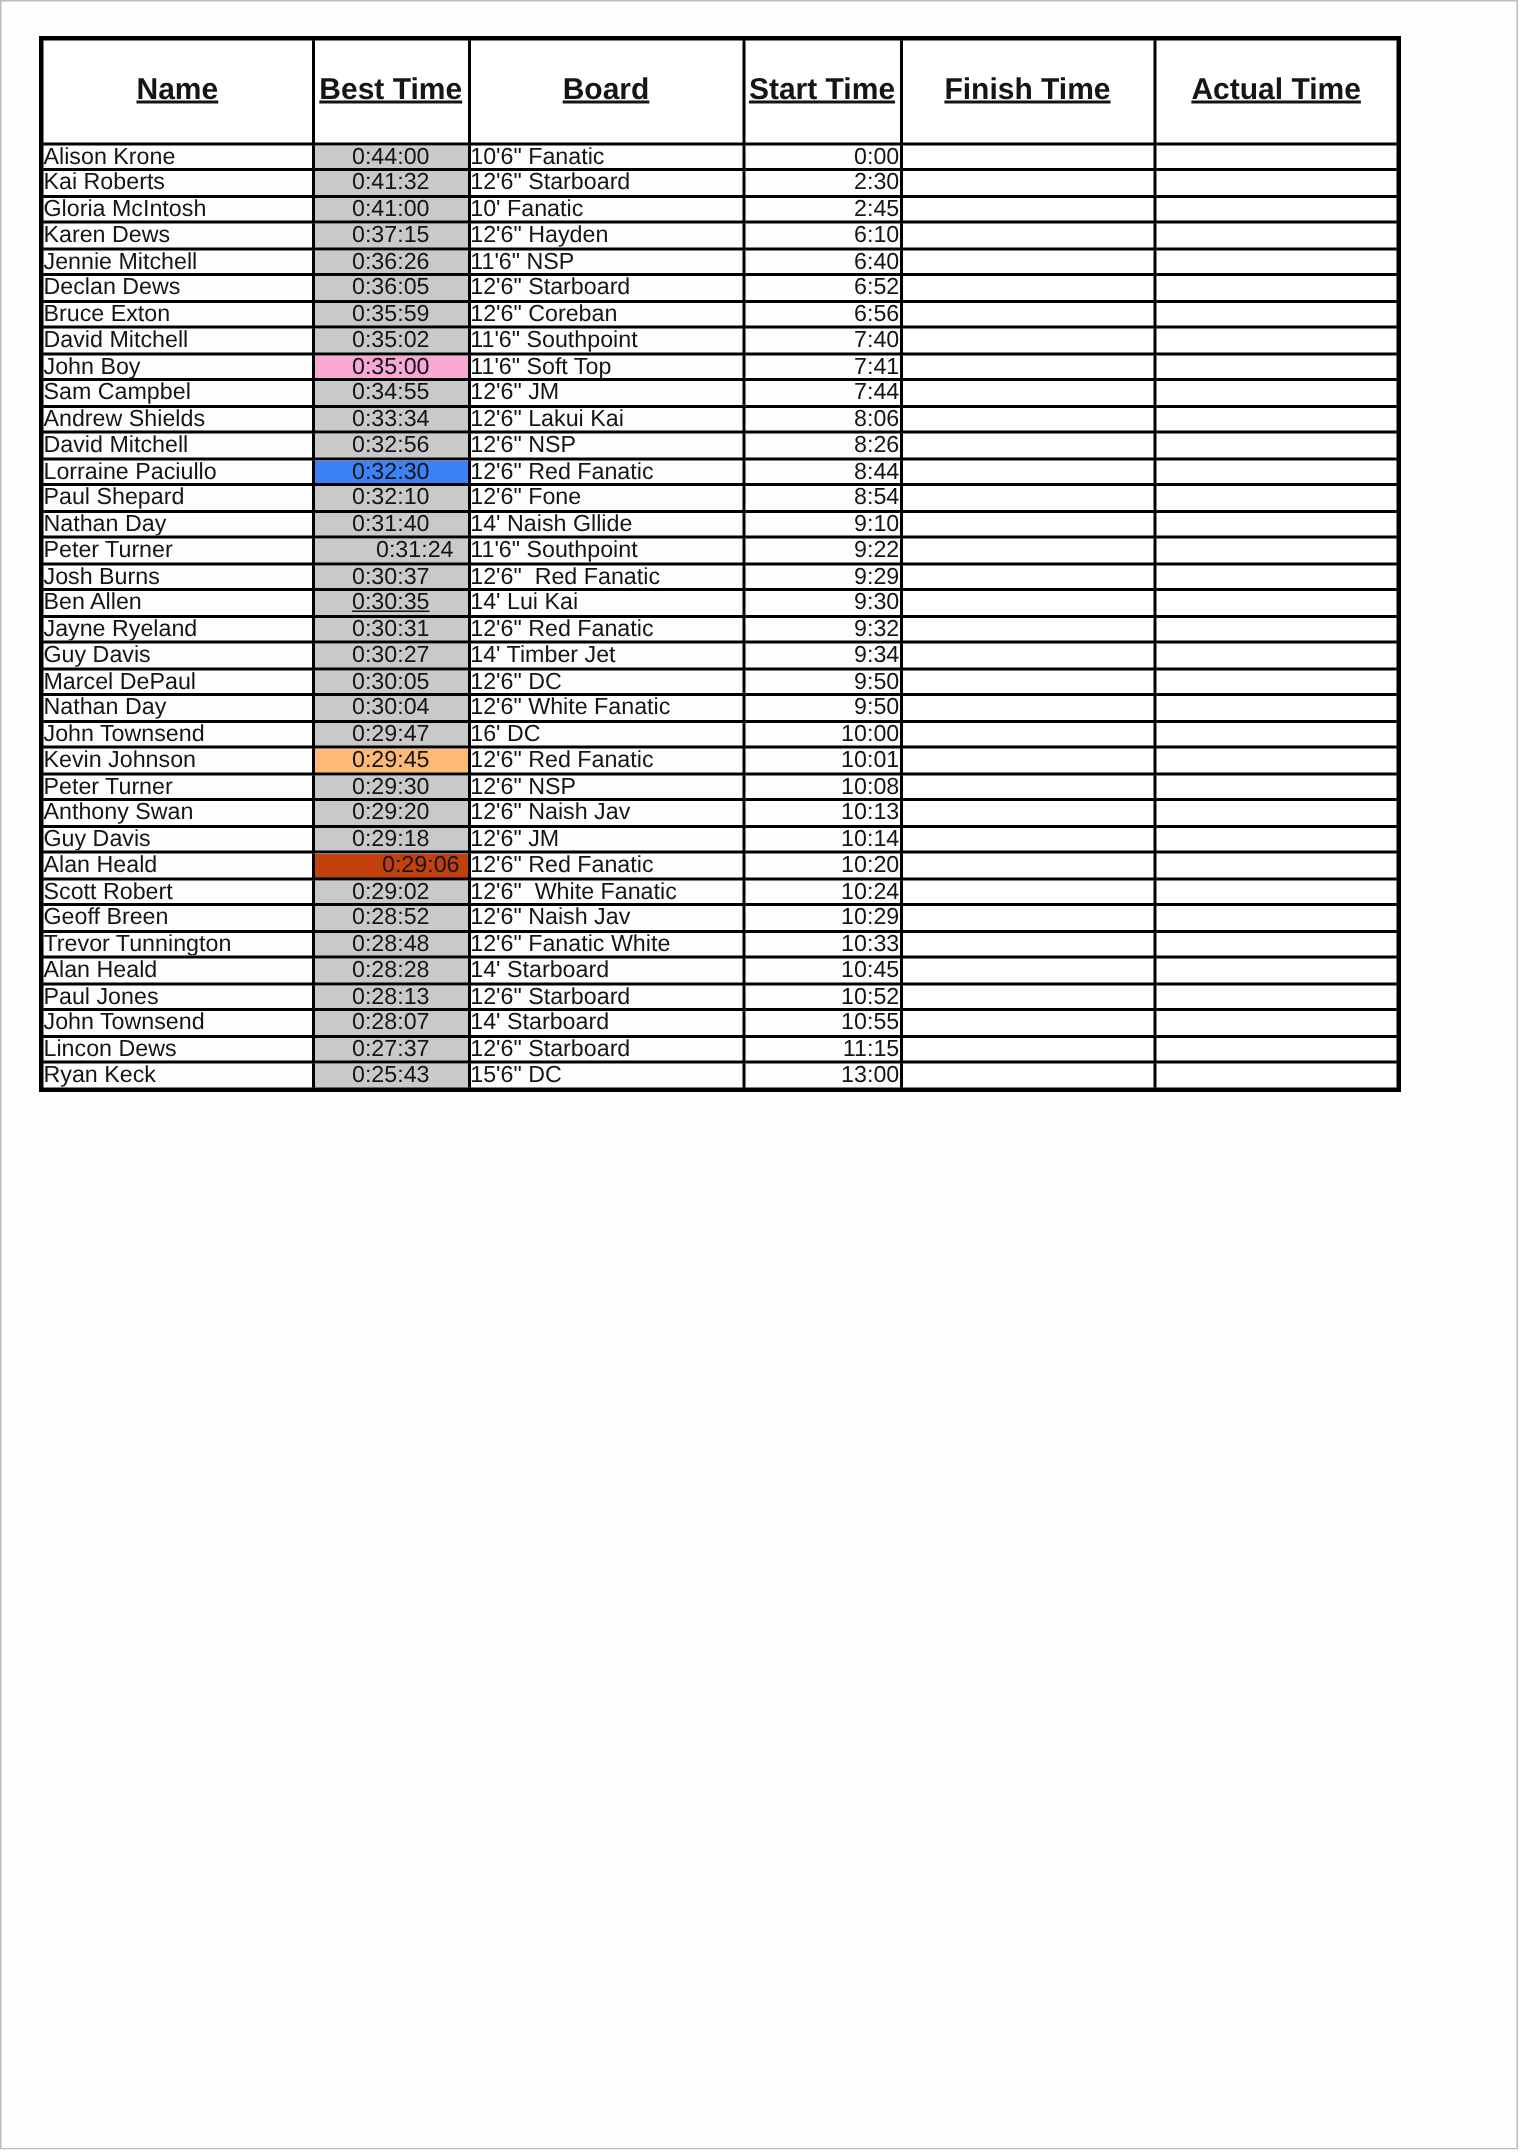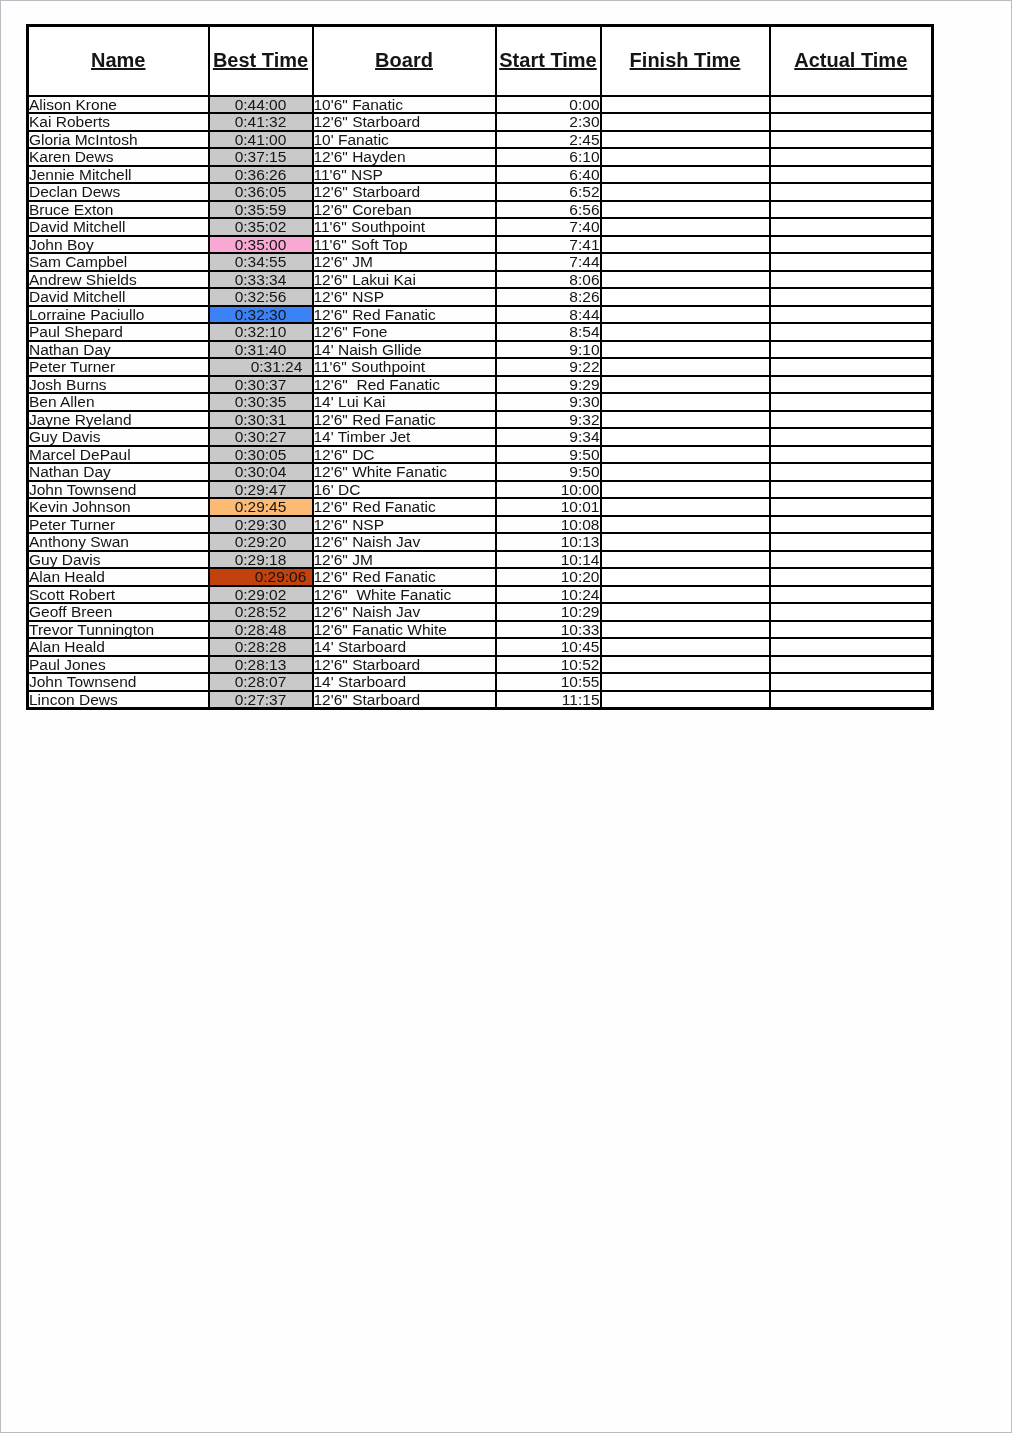--- a/index.html
+++ b/index.html
@@ -213,21 +213,21 @@
         <tr>
           <td class="td-name">Josh Burns</td>
           <td class="td-best" style="background: rgb(201, 201, 201);">0:30:37</td>
           <td class="td-board">12'6"  Red Fanatic</td>
           <td class="td-start">9:29</td>
           <td class="td-finish"></td>
           <td class="td-actual"></td>
         </tr>
         <tr>
           <td class="td-name">Ben Allen</td>
-          <td class="td-best" style="background: rgb(201, 201, 201);">0:30:35</td>
+          <td class="td-best" style="background: rgb(201, 201, 201); text-decoration: underline;">0:30:35</td>
           <td class="td-board">14' Lui Kai</td>
           <td class="td-start">9:30</td>
           <td class="td-finish"></td>
           <td class="td-actual"></td>
         </tr>
         <tr>
           <td class="td-name">Jayne Ryeland</td>
           <td class="td-best" style="background: rgb(201, 201, 201);">0:30:31</td>
           <td class="td-board">12'6" Red Fanatic</td>
           <td class="td-start">9:32</td>
@@ -352,18 +352,26 @@
           <td class="td-board">14' Starboard</td>
           <td class="td-start">10:55</td>
           <td class="td-finish"></td>
           <td class="td-actual"></td>
         </tr>
         <tr>
           <td class="td-name">Lincon Dews</td>
           <td class="td-best" style="background: rgb(201, 201, 201);">0:27:37</td>
           <td class="td-board">12'6" Starboard</td>
           <td class="td-start">11:15</td>
+          <td class="td-finish"></td>
+          <td class="td-actual"></td>
+        </tr>
+        <tr>
+          <td class="td-name">Ryan Keck</td>
+          <td class="td-best" style="background: rgb(201, 201, 201);">0:25:43</td>
+          <td class="td-board">15'6" DC</td>
+          <td class="td-start">13:00</td>
           <td class="td-finish"></td>
           <td class="td-actual"></td>
         </tr>
       </tbody>
   </table>
 </div>
 
 </body></html>

